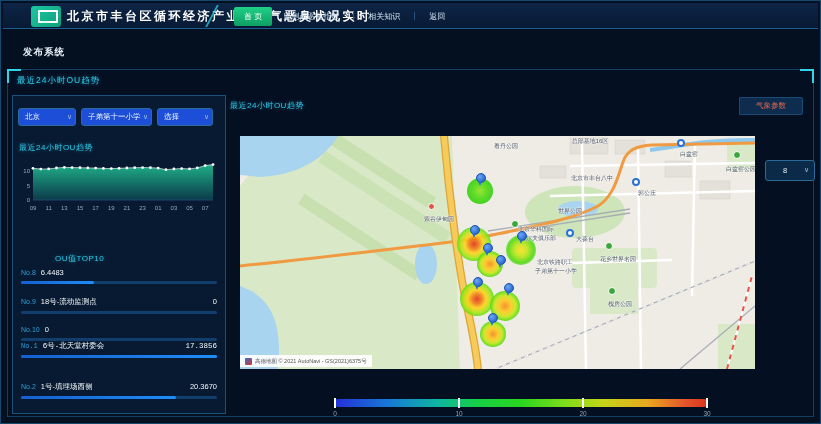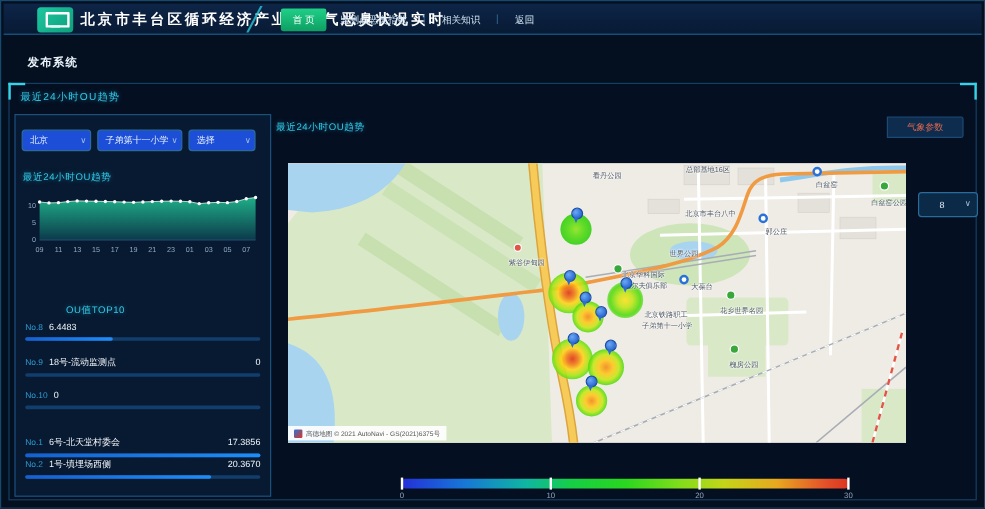--- a/index.html
+++ b/index.html
@@ -218,21 +218,21 @@
           </div>
           <div class="top-row" style="top: 229px;">
             <div class="top-line">
               <span class="top-rank">No.10</span>
               <span class="top-val">0</span>
             </div>
             <div class="top-bar">
               <div class="top-fill" style="width:0%"></div>
             </div>
           </div>
-          <div class="top-row" style="top: 268px;">
+          <div class="top-row" style="top: 245px; font-family: Liberation Mono, monospace;">
             <div class="top-line">
               <span class="top-rank">No.1</span>
               <span class="top-name">6号-北天堂村委会</span>
               <span class="top-val">17.3856</span>
             </div>
             <div class="top-bar">
               <div class="top-fill" style="width:100%"></div>
             </div>
           </div>
           <div class="top-row" style="top: 286px;">

